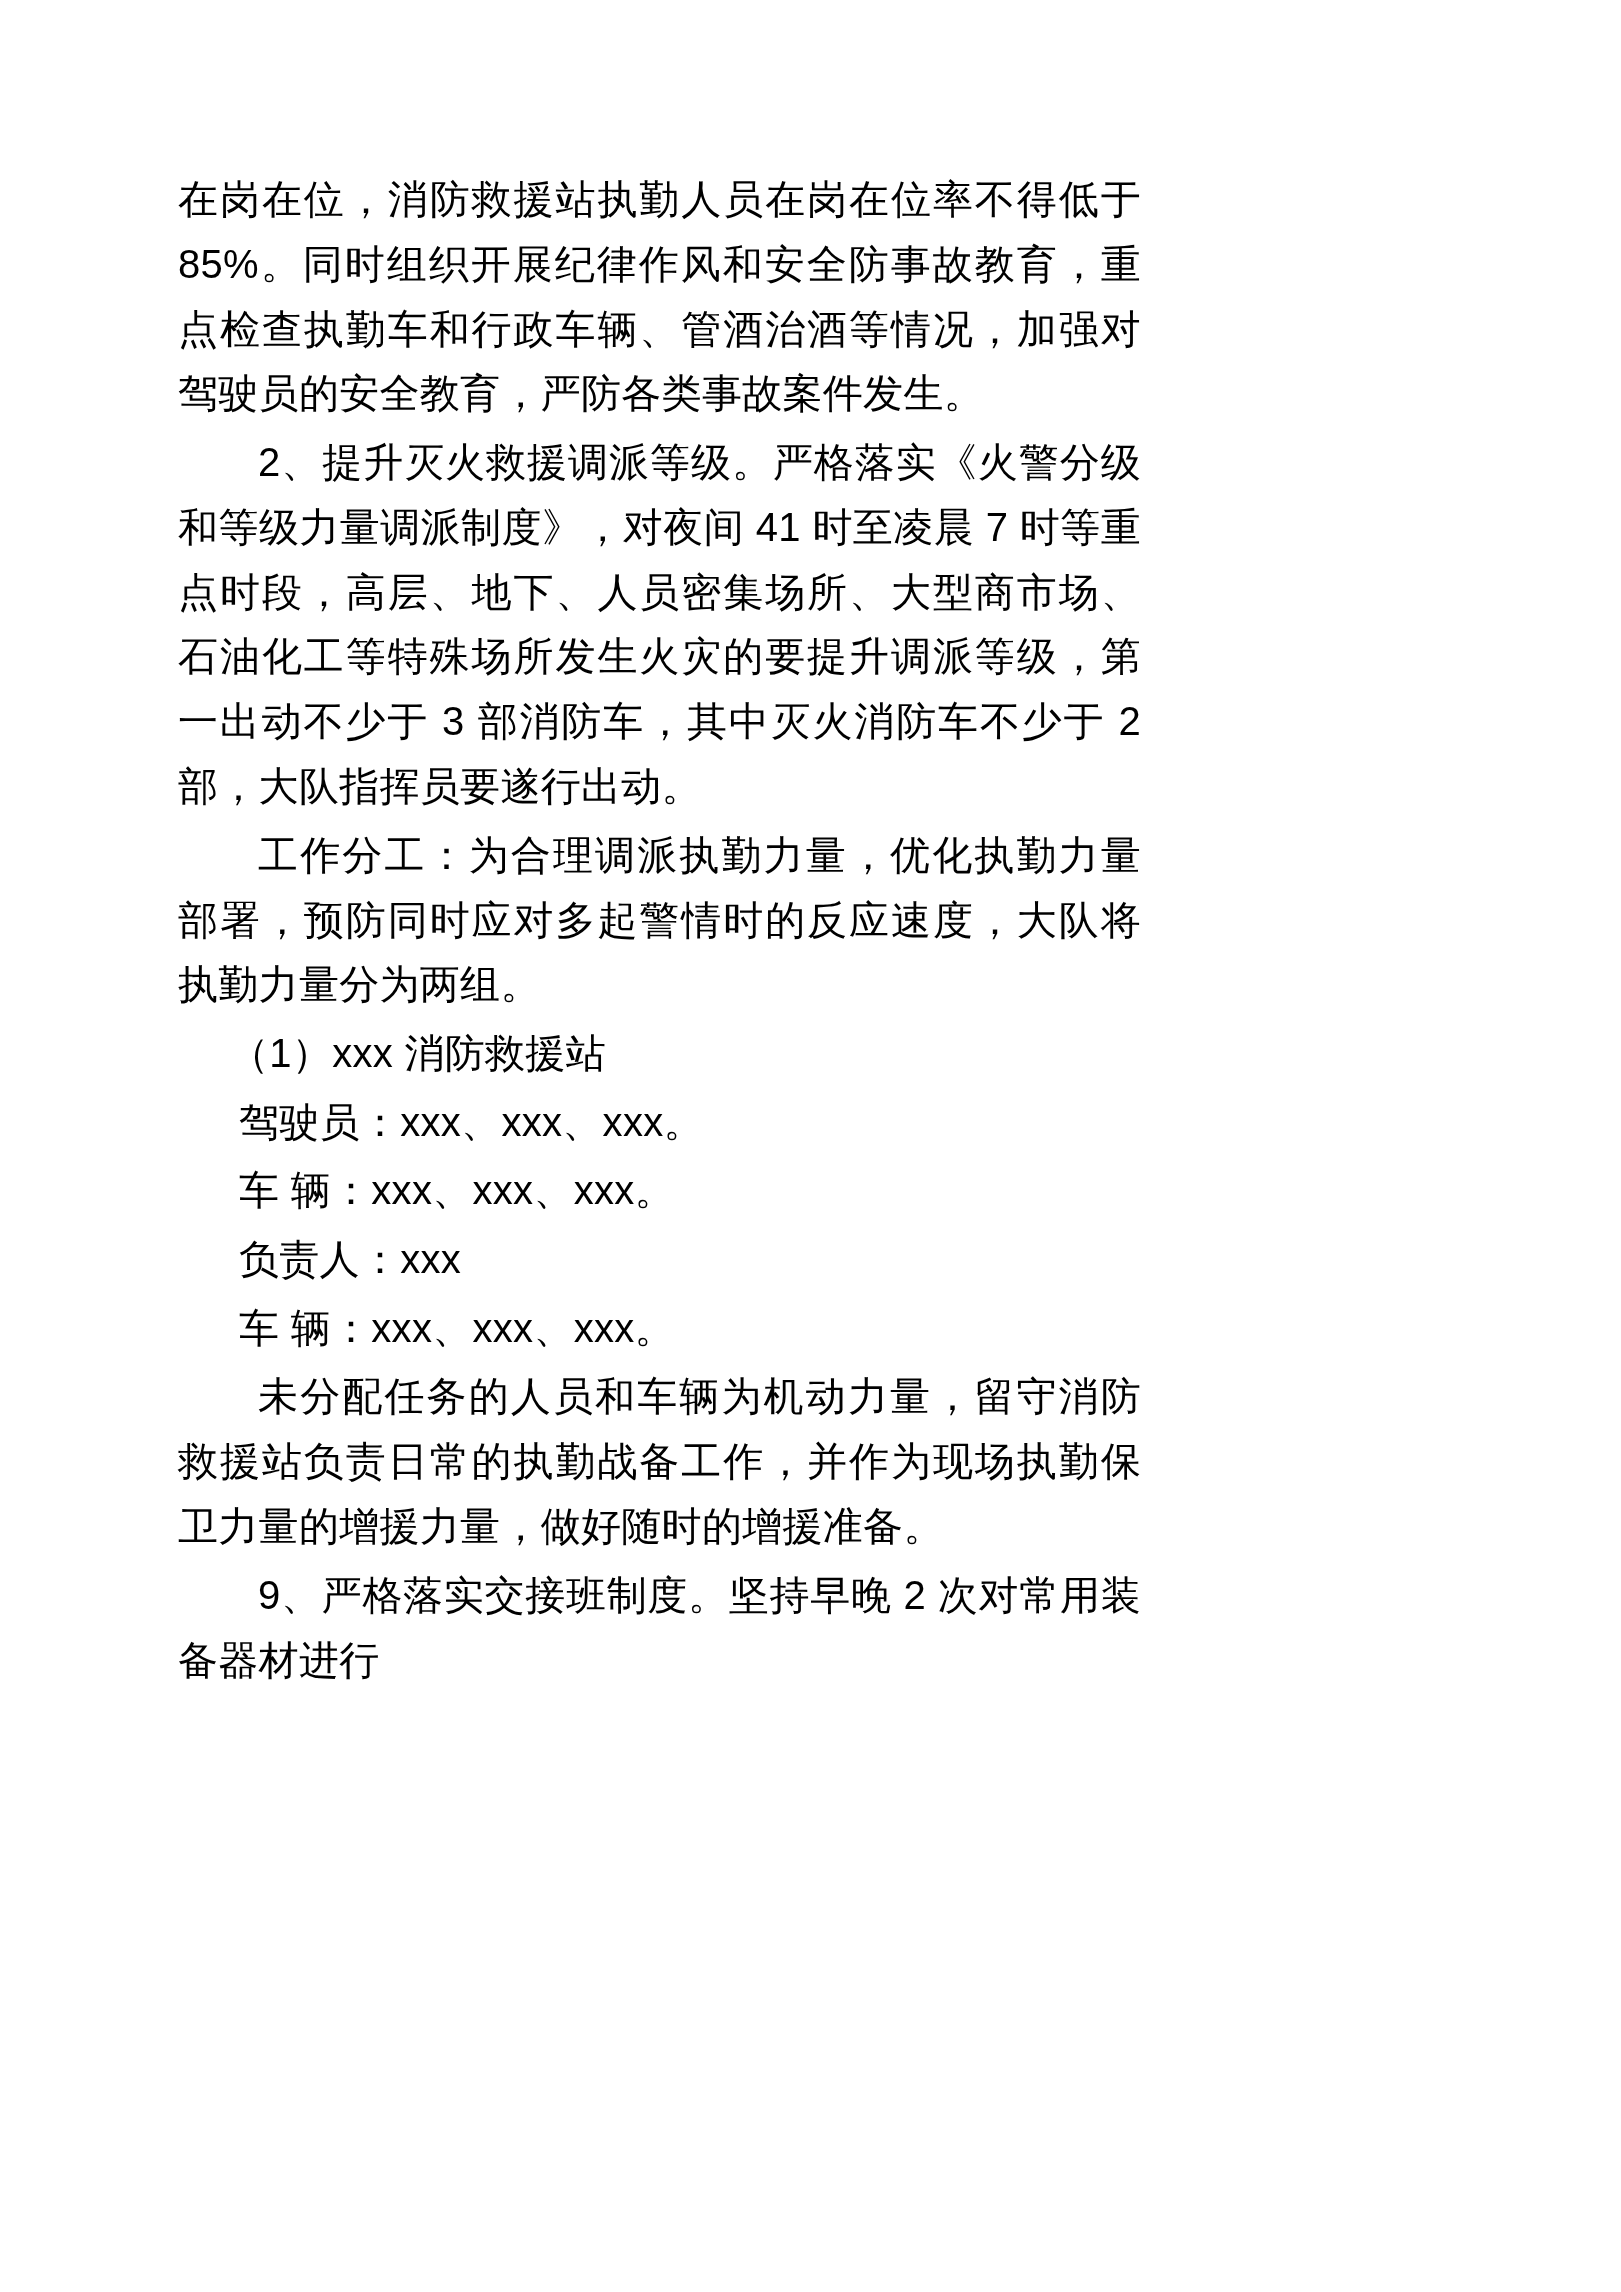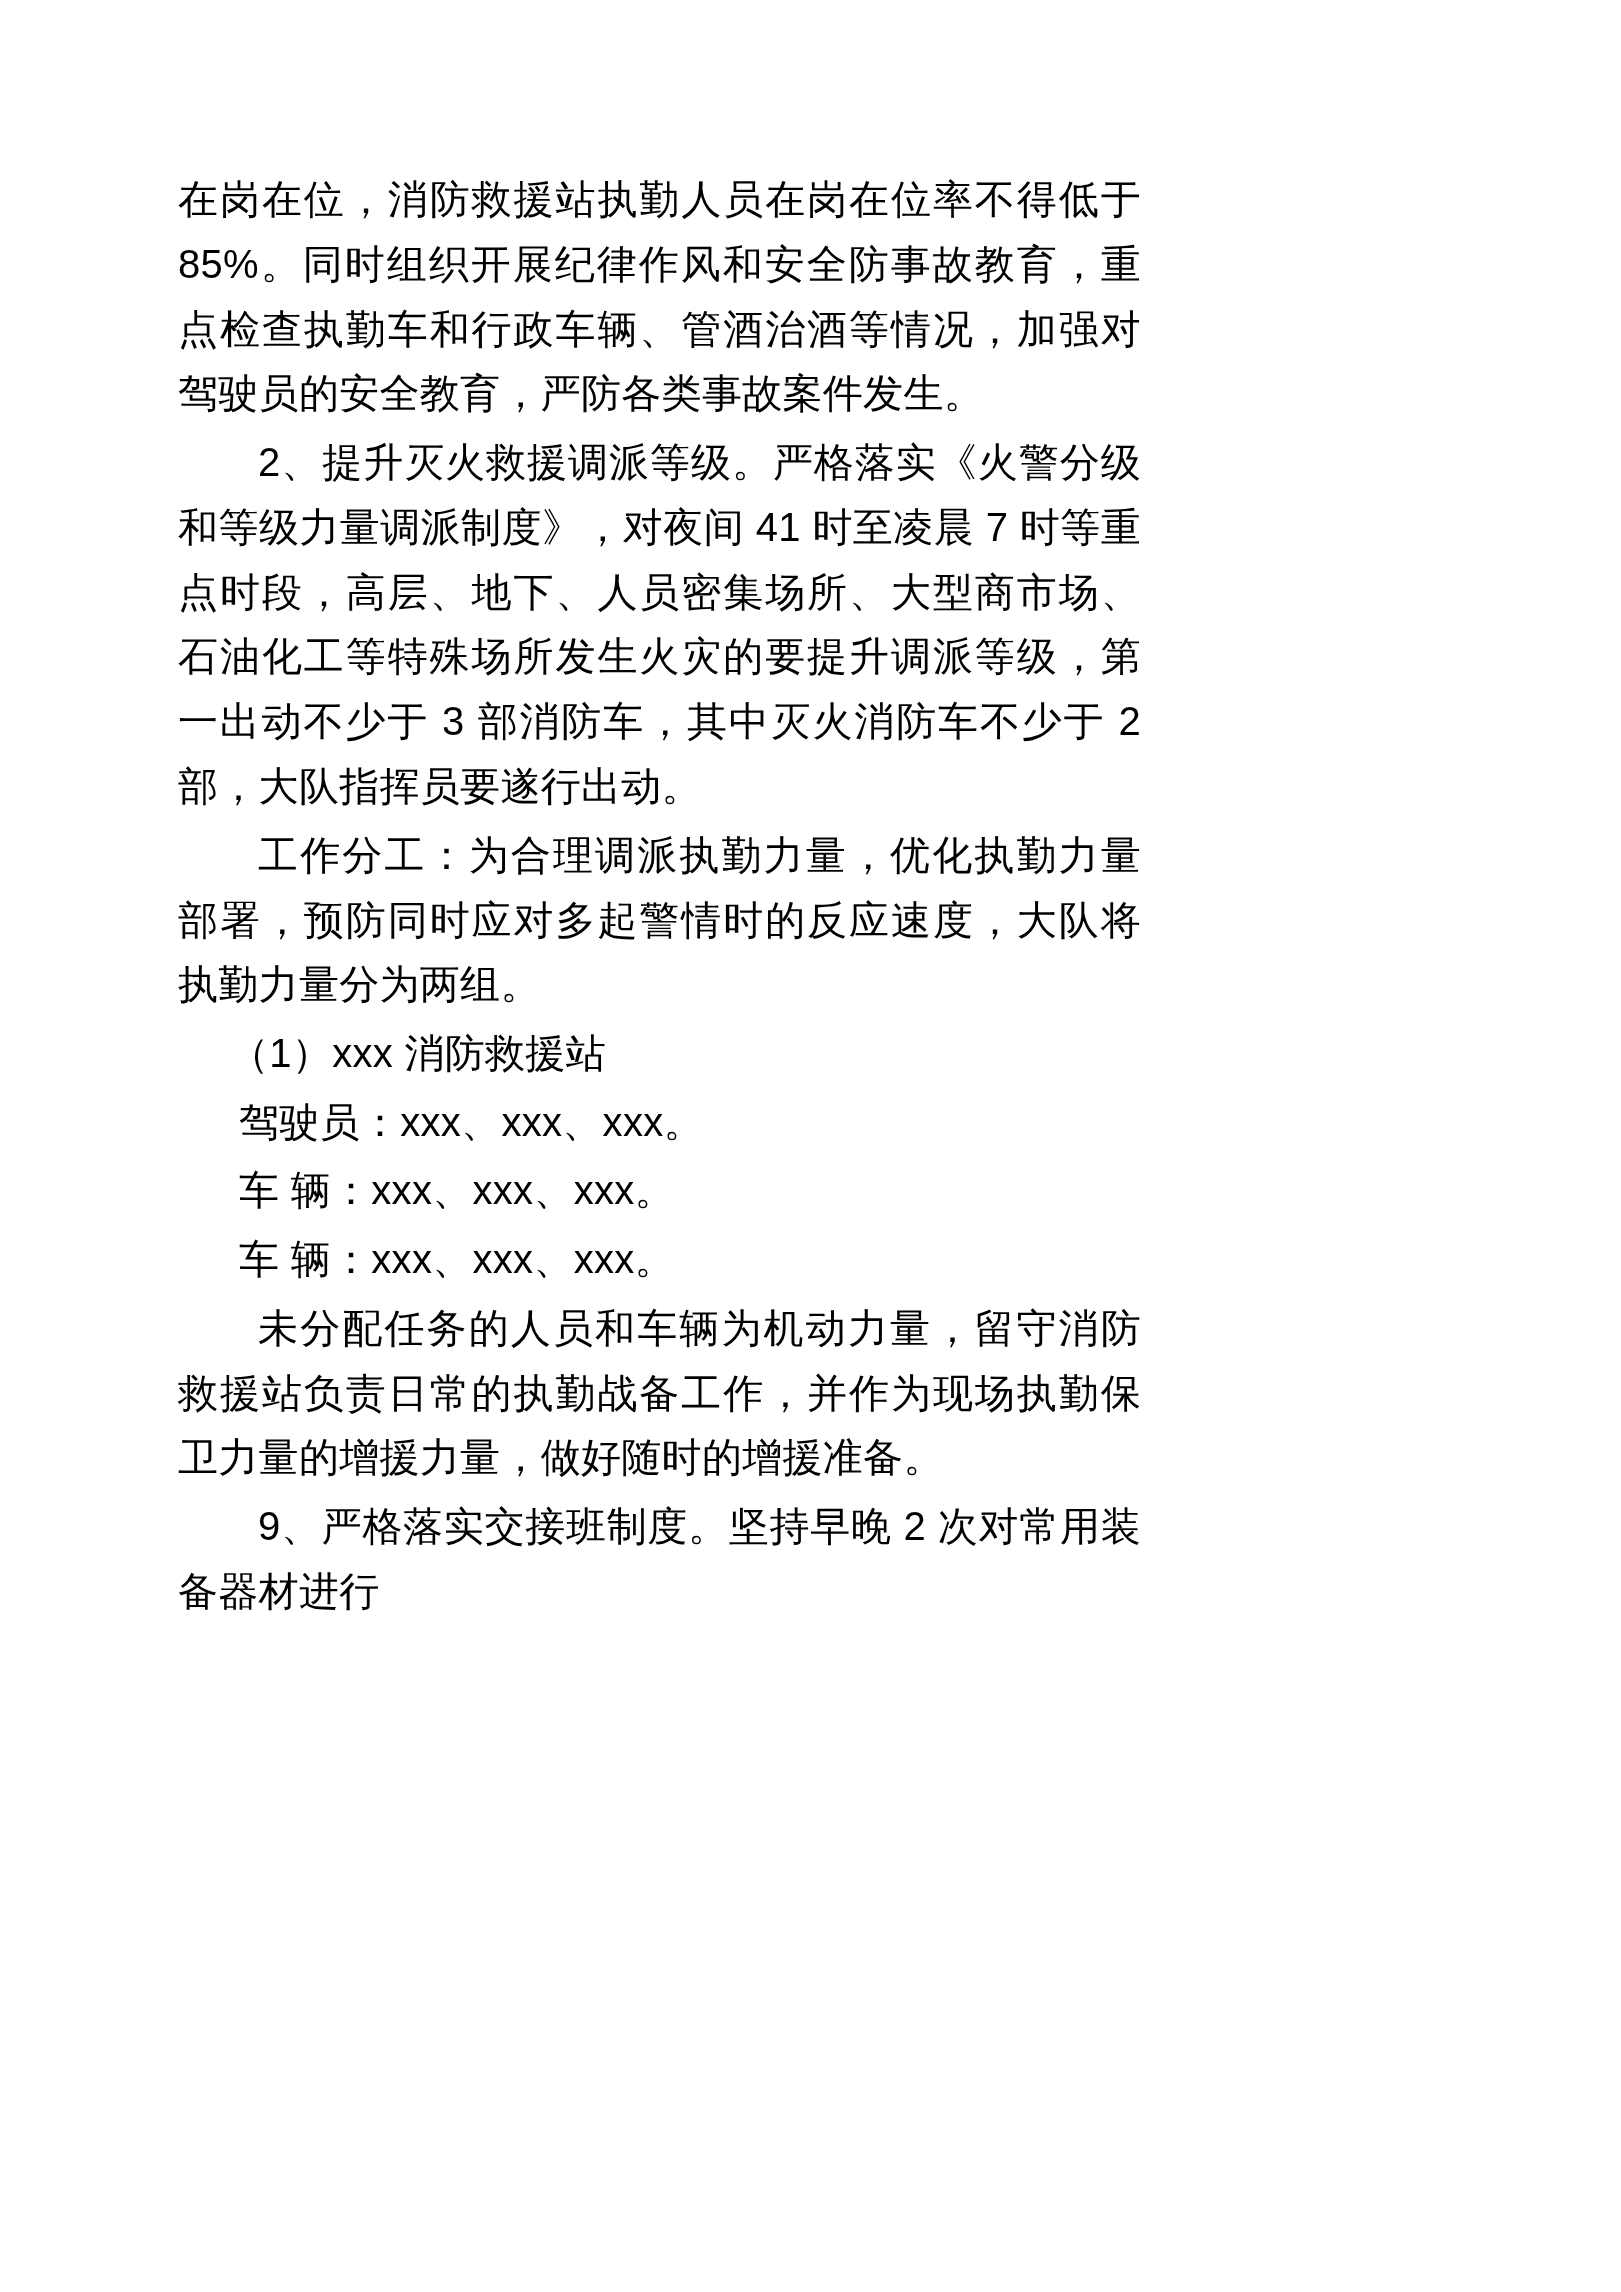--- a/index.html
+++ b/index.html
@@ -50,18 +50,19 @@
 <body>
 
 <div class="page">
   <div class="doc-body">
     <p class="noindent">在岗在位，消防救援站执勤人员在岗在位率不得低于 85%。同时组织开展纪律作风和安全防事故教育，重点检查执勤车和行政车辆、管酒治酒等情况，加强对驾驶员的安全教育，严防各类事故案件发生。</p>
     <p class="indent">2、提升灭火救援调派等级。严格落实《火警分级和等级力量调派制度》，对夜间 41 时至凌晨 7 时等重点时段，高层、地下、人员密集场所、大型商市场、石油化工等特殊场所发生火灾的要提升调派等级，第一出动不少于 3 部消防车，其中灭火消防车不少于 2 部，大队指挥员要遂行出动。</p>
     <p class="indent">工作分工：为合理调派执勤力量，优化执勤力量部署，预防同时应对多起警情时的反应速度，大队将执勤力量分为两组。</p>
     <p class="sub">（1）xxx 消防救援站</p>
     <p class="sub2">驾驶员：xxx、xxx、xxx。</p>
     <p class="sub2">车 辆：xxx、xxx、xxx。</p>
+    <p class="sub2">负责人：xxx</p>
     <p class="sub2">车 辆：xxx、xxx、xxx。</p>
     <p class="indent">未分配任务的人员和车辆为机动力量，留守消防救援站负责日常的执勤战备工作，并作为现场执勤保卫力量的增援力量，做好随时的增援准备。</p>
     <p class="indent">9、严格落实交接班制度。坚持早晚 2 次对常用装备器材进行</p>
   </div>
 </div>
 
 
 </body></html>

